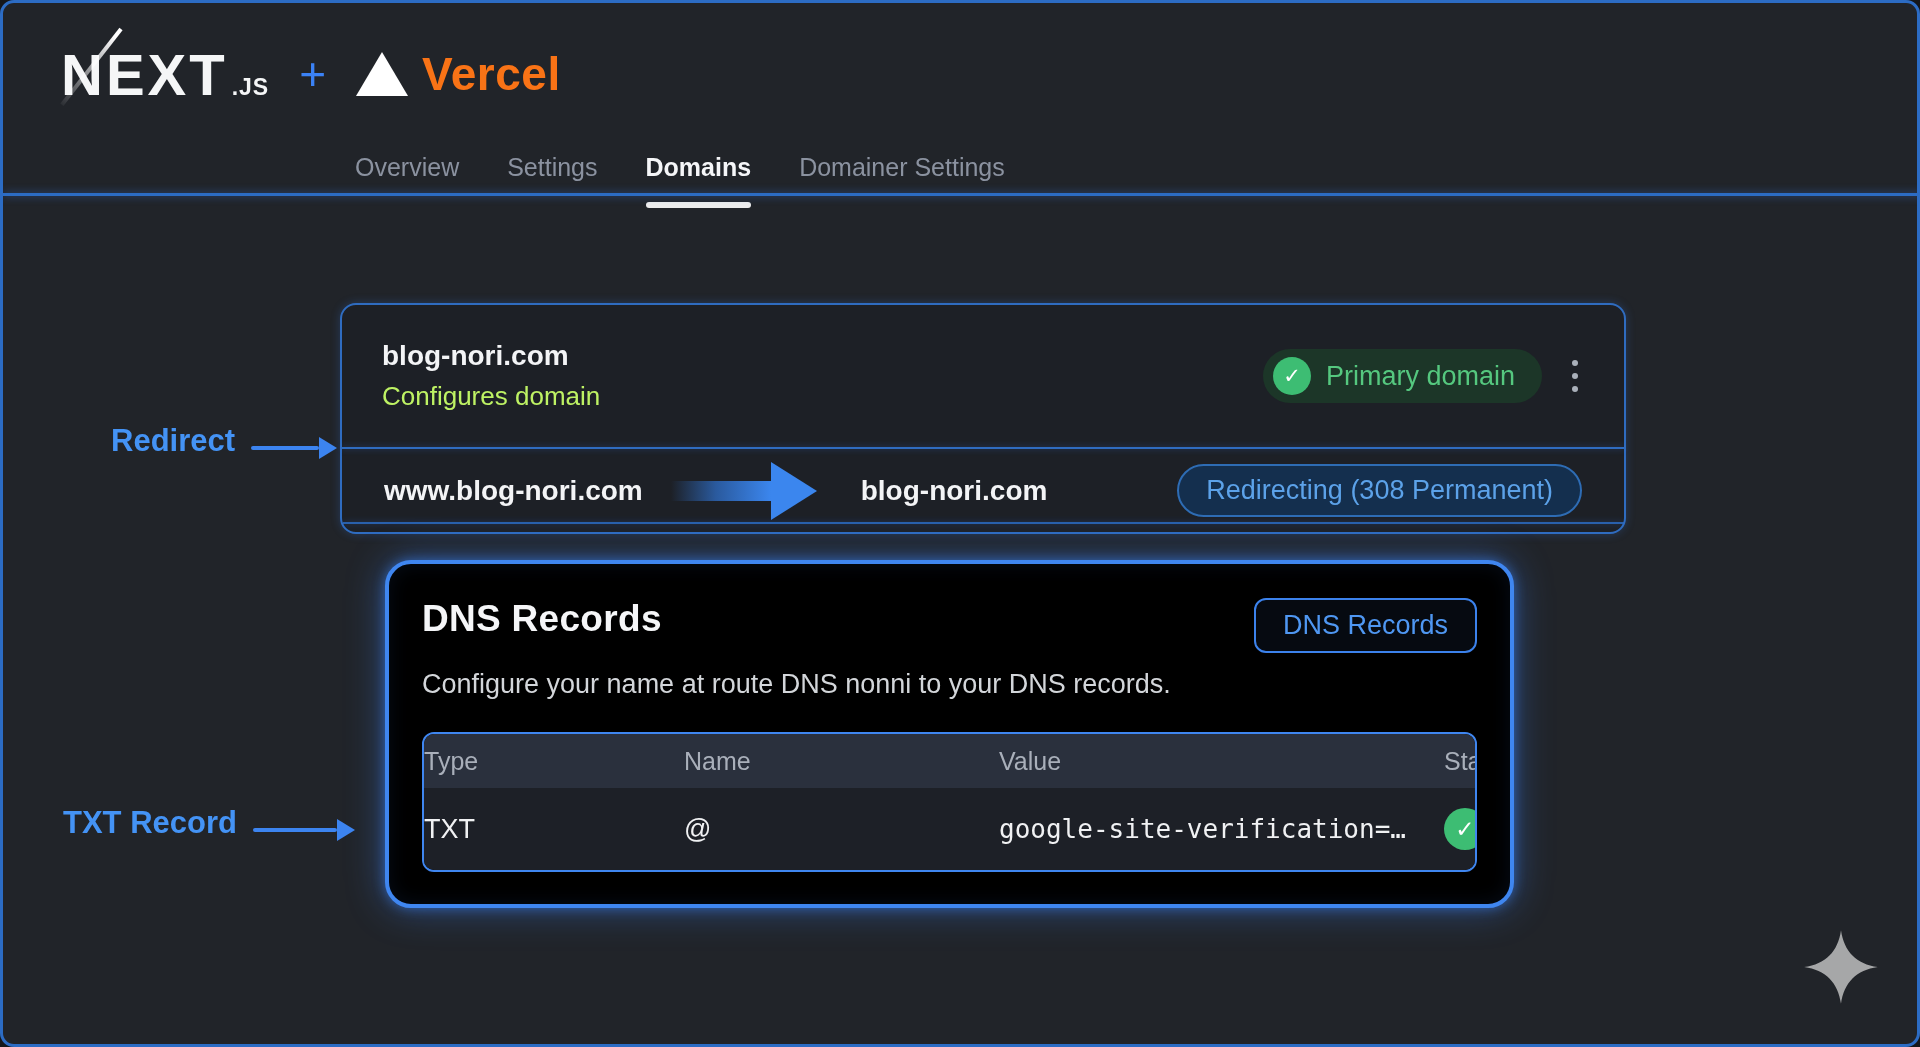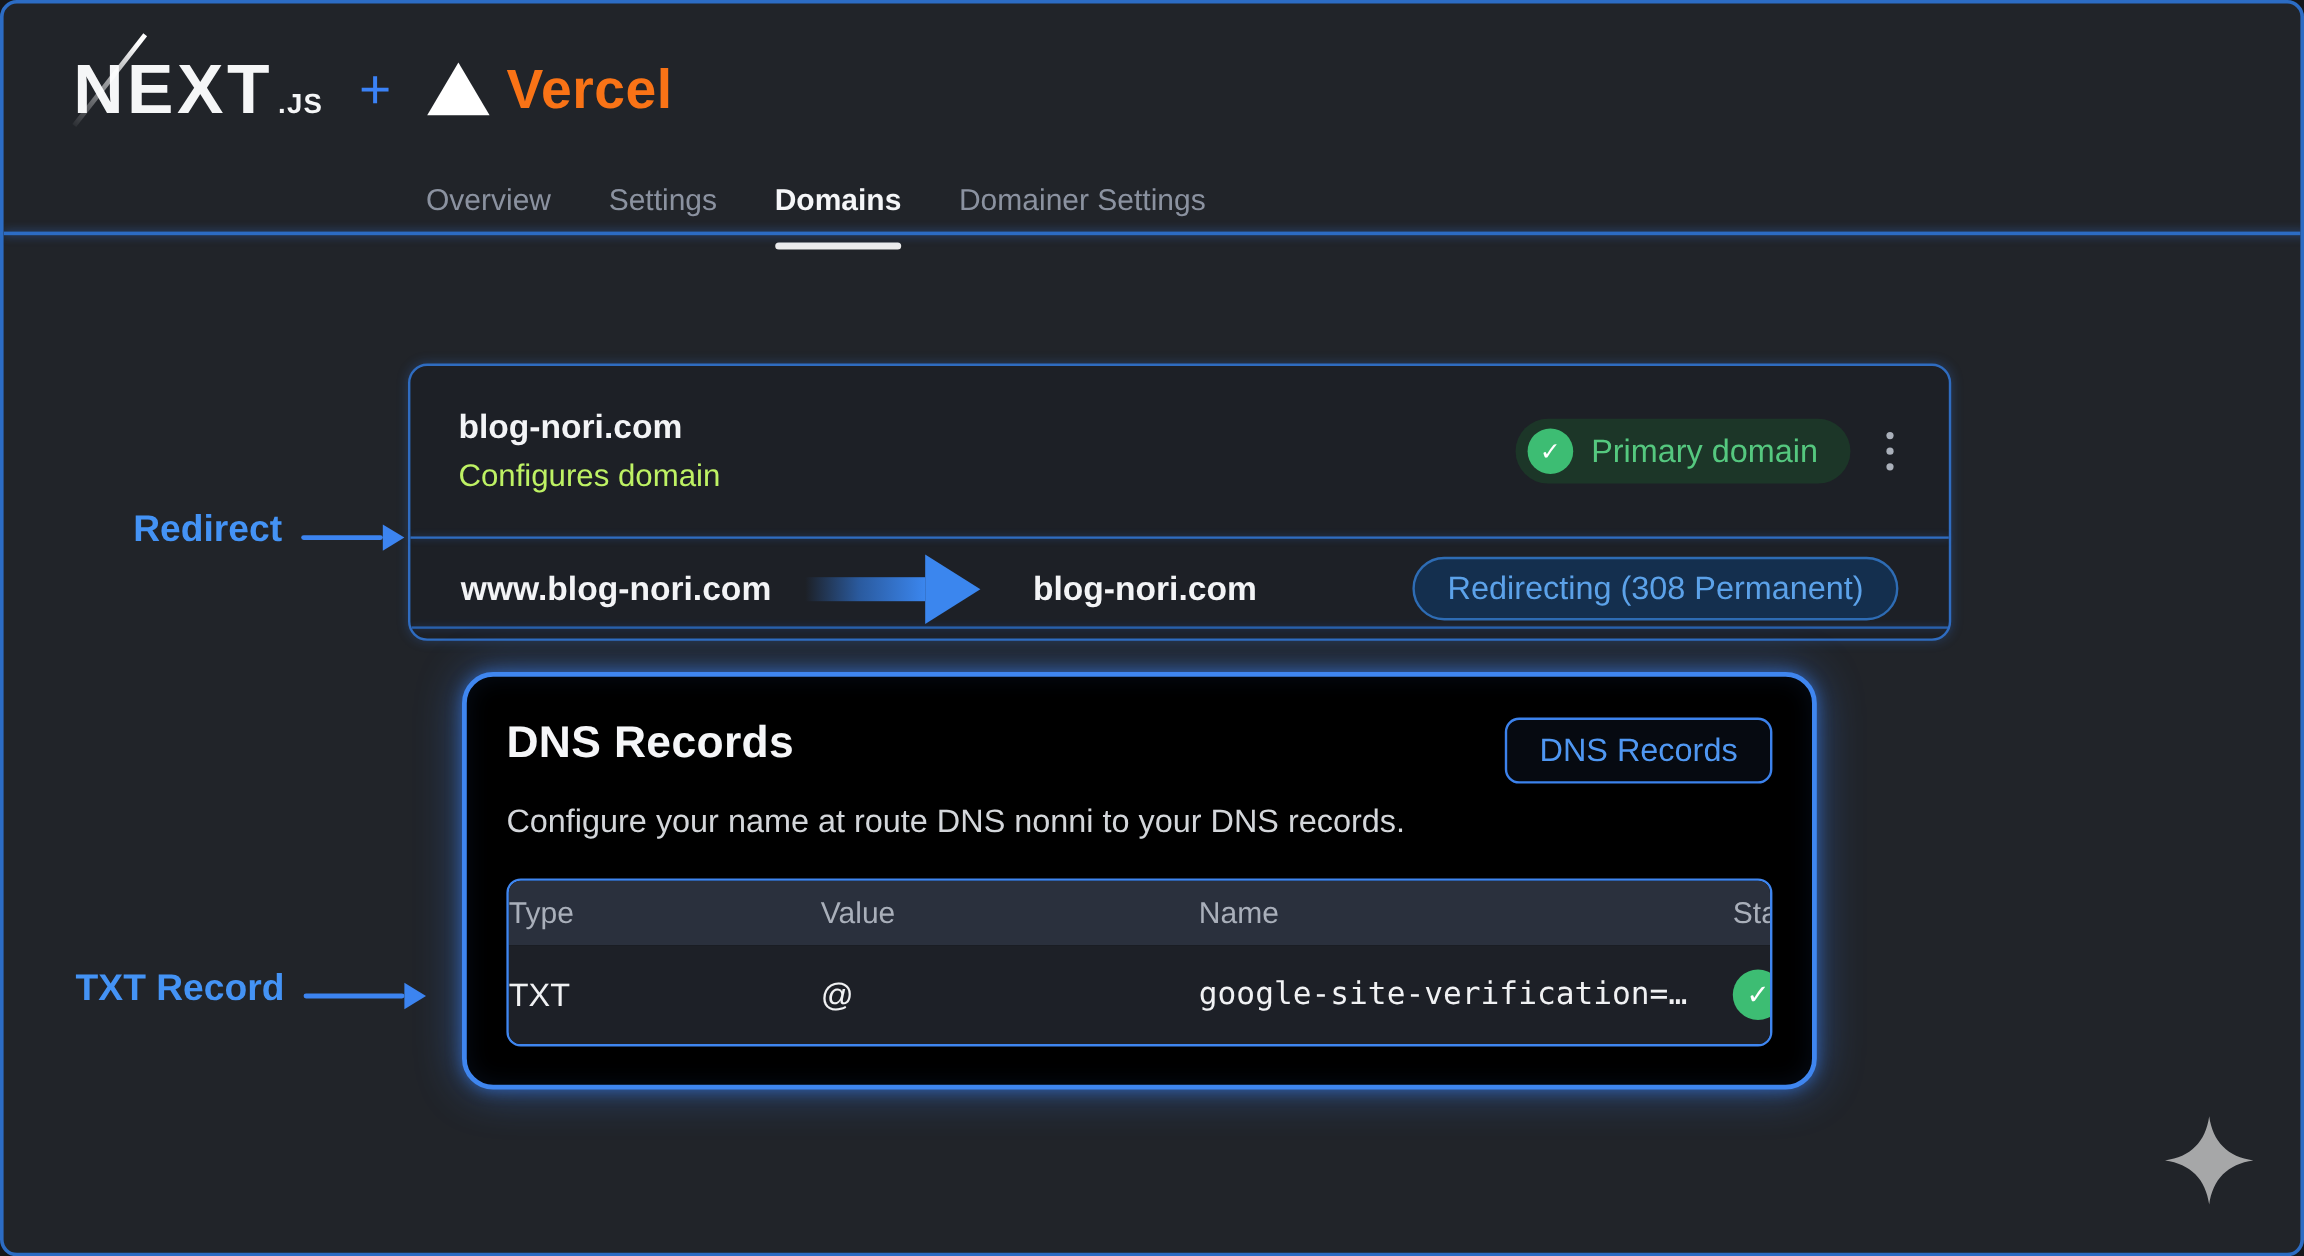--- a/index.html
+++ b/index.html
@@ -172,22 +172,22 @@
   <div class="dns-card">
     <div class="dns-header">
       <div class="dns-title">DNS Records</div>
       <button class="dns-button">DNS Records</button>
     </div>
     <div class="dns-desc">Configure your name at route DNS nonni to your DNS records.</div>
 
     <div class="dns-table">
       <div class="tr head">
         <div class="td">Type</div>
+        <div class="td">Name</div>
         <div class="td">Value</div>
-        <div class="td">Name</div>
         <div class="td">Status</div>
       </div>
       <div class="tr row">
         <div class="td">TXT</div>
         <div class="td">@</div>
         <div class="td mono">google-site-verification=…</div>
         <div class="td">
           <span class="status-check">✓</span>
         </div>
       </div>

